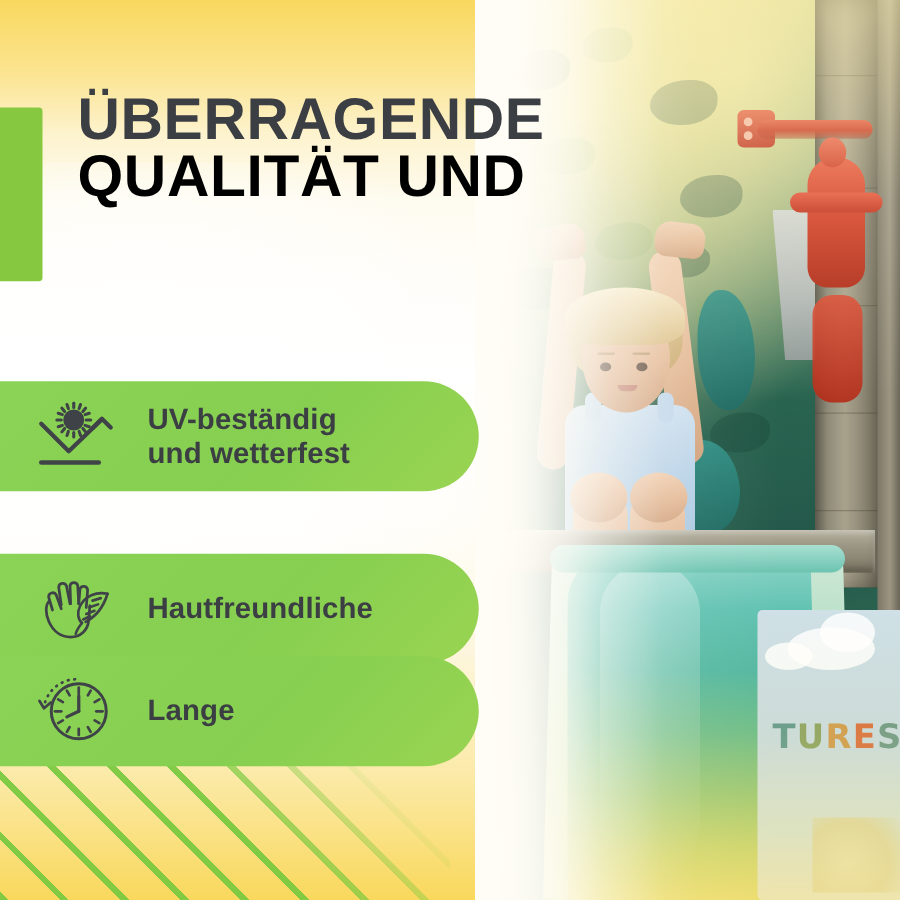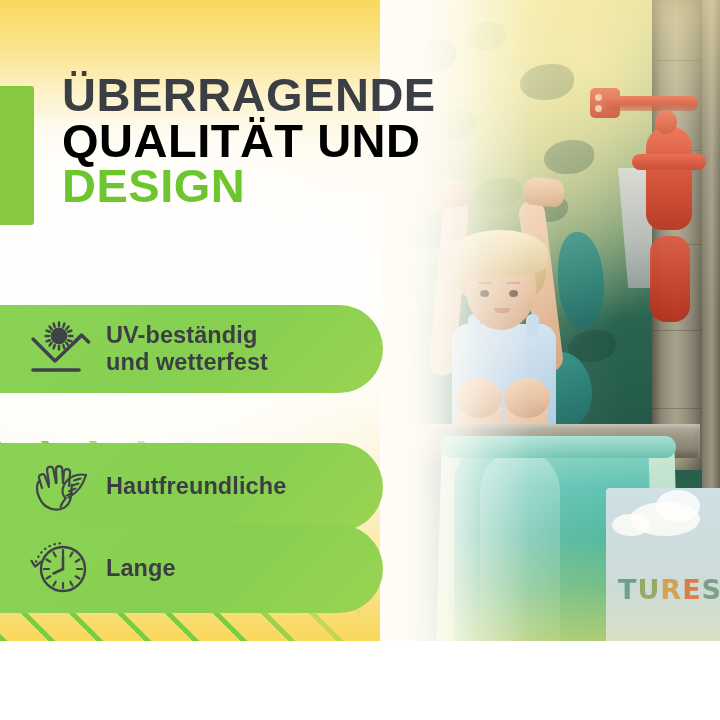--- a/index.html
+++ b/index.html
@@ -3,21 +3,21 @@
 <meta charset="utf-8">
 <title>Überragende Qualität und Design</title>
 <style>
   html,body{margin:0;padding:0;}
   body{
     width:720px;height:720px;overflow:hidden;
     font-family:"Liberation Sans","DejaVu Sans",sans-serif;
     background:#ffffff;
   }
   .poster{
-    position:relative;width:720px;height:641px;overflow:hidden;
+    position:relative;width:720px;height:720px;overflow:hidden;
     background:#fdf8e8;
   }
 
   
   .bg-gradient{
     position:absolute;inset:0;
     background:linear-gradient(180deg,
       #f9d85f 0%,
       #fbe490 8%,
       #fdf3cf 15%,
@@ -242,21 +242,21 @@
   }
   .pill-1{top:305px;}
   .pill-2{top:443px;}
   .pill-3{top:525px;}
   .pill-icon{
     width:76px;min-width:76px;height:62px;margin-left:22px;
     display:flex;align-items:center;justify-content:center;
   }
   .pill-text{
     color:#3b3e43;font-weight:700;font-size:23.5px;line-height:1.16;
-    letter-spacing:.1px;margin-left:8px;
+    letter-spacing:.1px;margin-left:20px;
   }
 
   
   .stripes{
     position:absolute;left:0;bottom:0;width:360px;height:200px;
     background:repeating-linear-gradient(45deg,
       #77c93f 0px,#77c93f 5px,
       rgba(255,255,255,0) 5px,rgba(255,255,255,0) 34px);
     -webkit-mask-image:linear-gradient(45deg,rgba(0,0,0,1) 0%,rgba(0,0,0,1) 45%,rgba(0,0,0,0) 72%);
     mask-image:linear-gradient(45deg,rgba(0,0,0,1) 0%,rgba(0,0,0,1) 45%,rgba(0,0,0,0) 72%);
@@ -373,21 +373,20 @@
   </div>
 
   <div class="bg-wash"></div>
 
   <div class="stripes"></div>
 
   <div class="accent-bar"></div>
   <div class="headline">
     <span class="l1">ÜBERRAGENDE</span>
     <span class="l2">QUALITÄT UND</span>
-    <span class="l3">DESIGN</span>
   </div>
 
   <div class="pill pill-1">
     <div class="pill-icon">
       <svg width="64" height="56" viewBox="0 0 64 56" fill="none" aria-hidden="true">
         <circle cx="31" cy="15" r="8.4" fill="#3f4348"></circle>
         <g stroke="#3f4348" stroke-width="2.5" stroke-linecap="round">
           <line x1="31" y1="1.5" x2="31" y2="5"></line>
           <line x1="40.5" y1="5.5" x2="38.3" y2="8.2"></line>
           <line x1="44.5" y1="15" x2="41" y2="15"></line>

